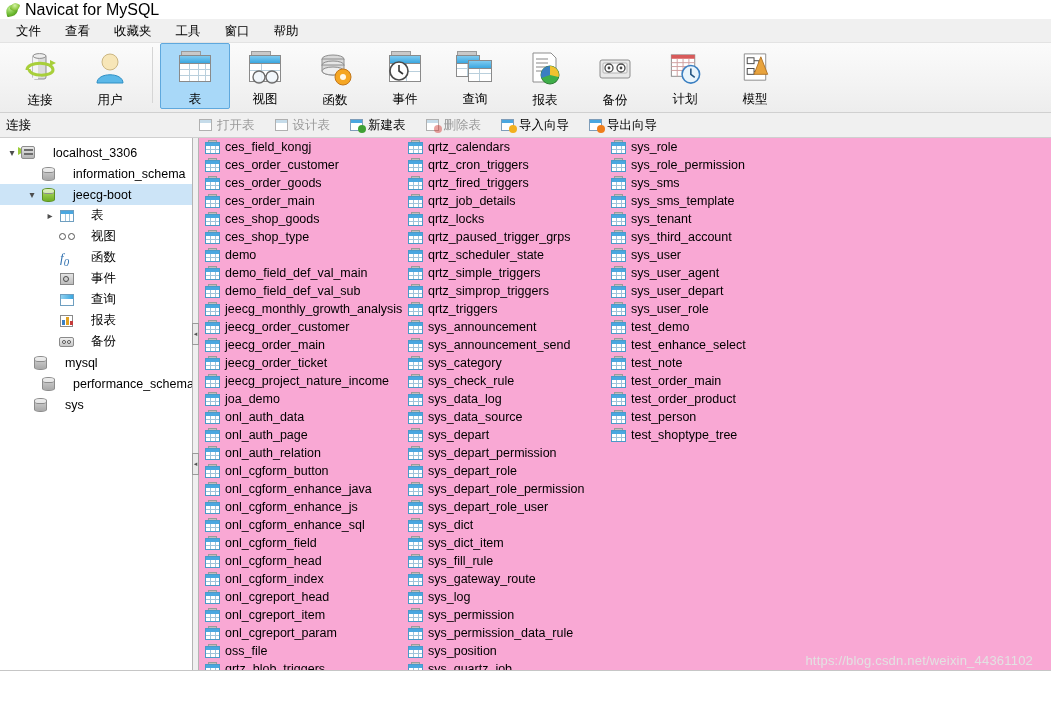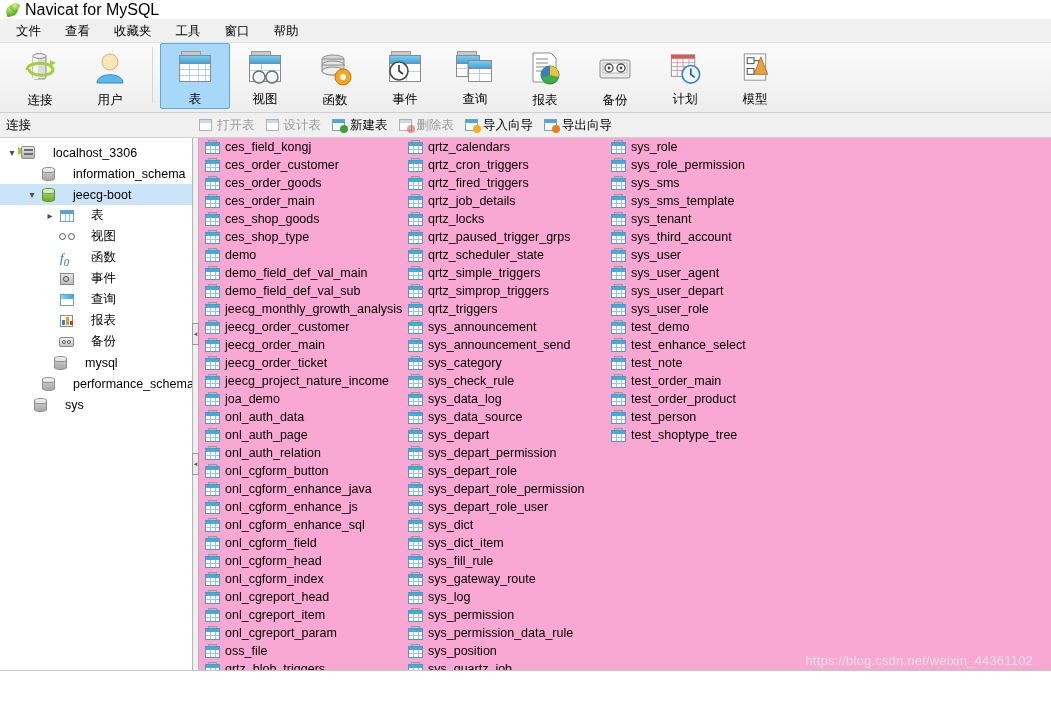--- a/index.html
+++ b/index.html
@@ -161,21 +161,21 @@
     box-sizing: border-box;
   }
   .subbar .conn-label {
     width: 197px;
     padding-left: 6px;
     font-size: 12.5px;
     color: #000;
     box-sizing: border-box;
     flex: none;
   }
-  .sub-actions { display: flex; align-items: center; gap: 7px; }
+  .sub-actions { display: flex; align-items: center; gap: 16px; }
   .sub-btn {
     display: flex; align-items: center; gap: 3px;
     padding: 1px 2px;
     font-size: 12.5px;
     white-space: nowrap;
     cursor: default;
   }
   .sub-btn.disabled { color: #9a9a9a; }
   .sub-btn .mini {
     width: 15px; height: 14px; position: relative; flex: none;
@@ -752,21 +752,21 @@
       <span class="tlabel">报表</span>
     </div>
 
     <div class="tree-row" style="padding-left:58px">
       <span class="ticon">
           <span class="bkp"></span>
         </span>
       <span class="tlabel">备份</span>
     </div>
 
-    <div class="tree-row" style="padding-left:36px">
+    <div class="tree-row" style="padding-left:16px">
       <span class="chev"></span>
       <span class="ticon">
           <span class="db"></span>
         </span>
       <span class="tlabel">mysql</span>
     </div>
 
     <div class="tree-row" style="padding-left:24px">
       <span class="chev"></span>
       <span class="ticon">

